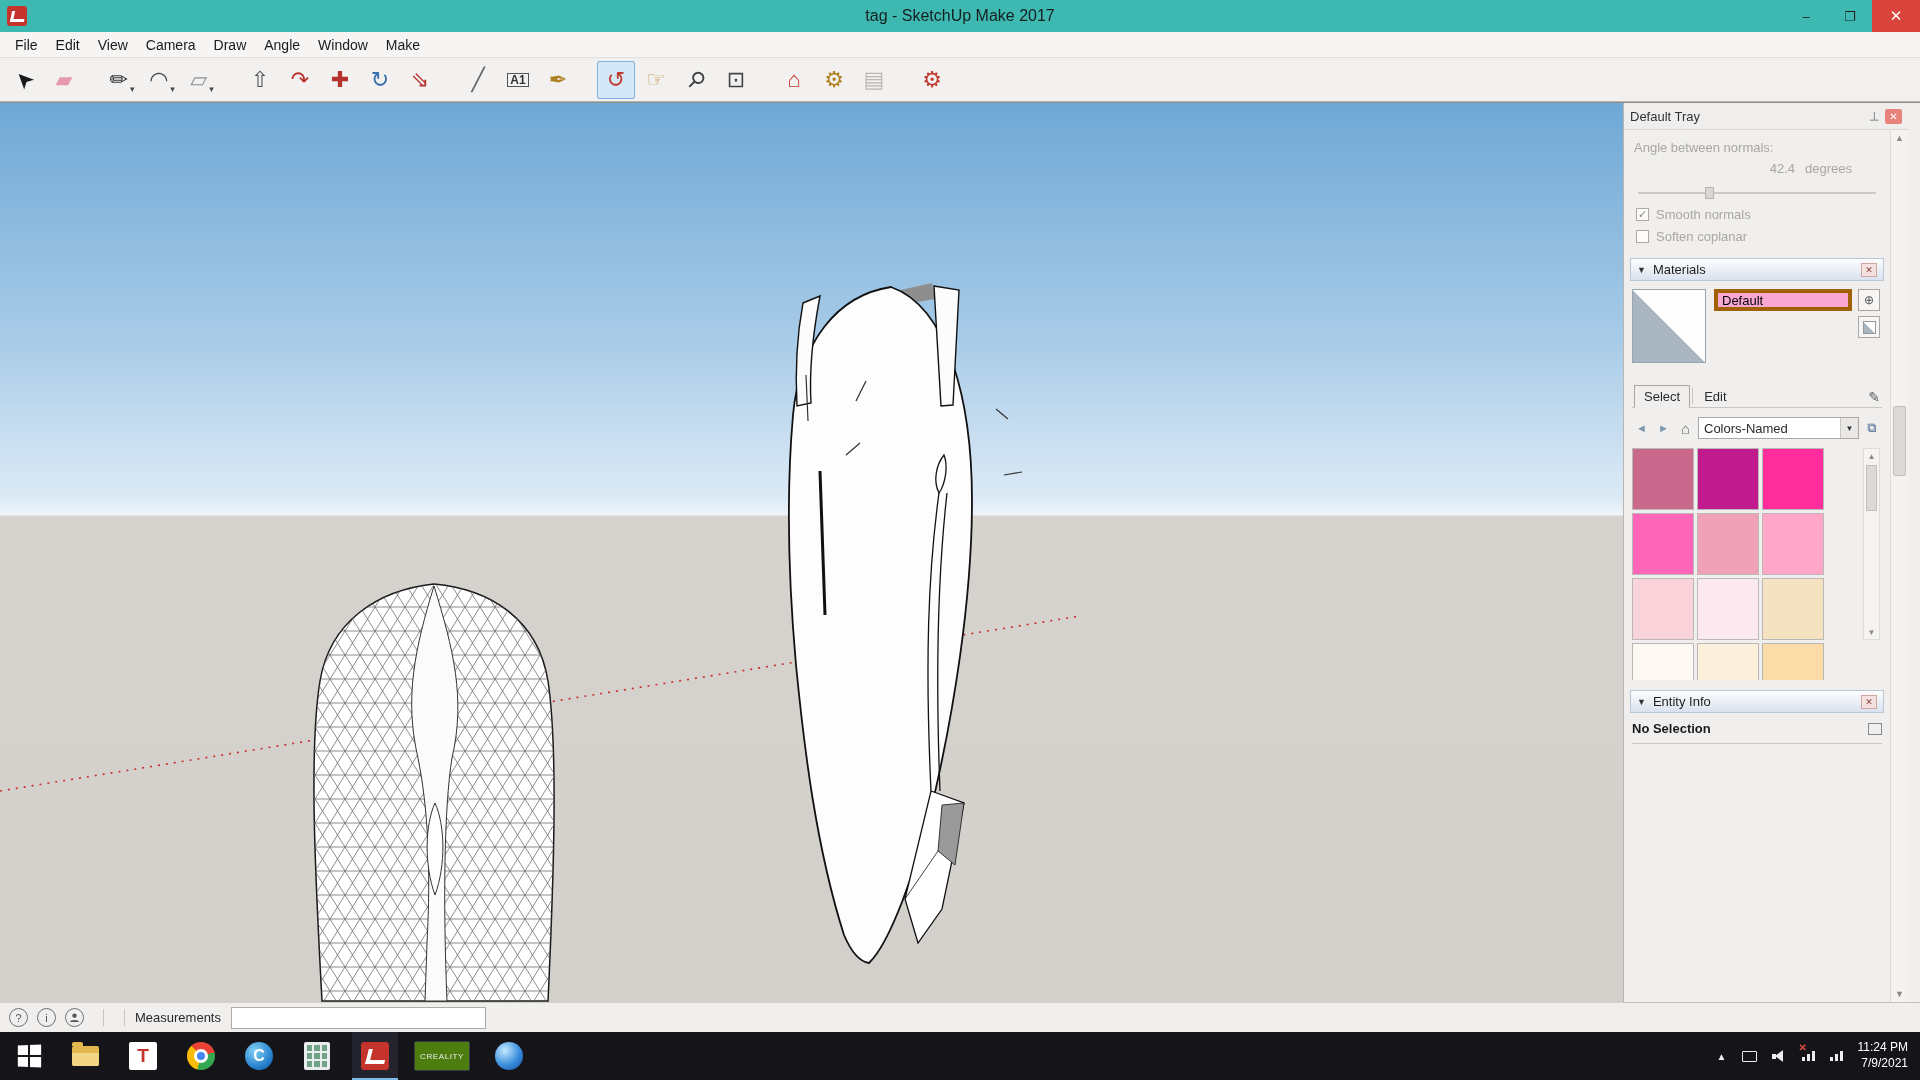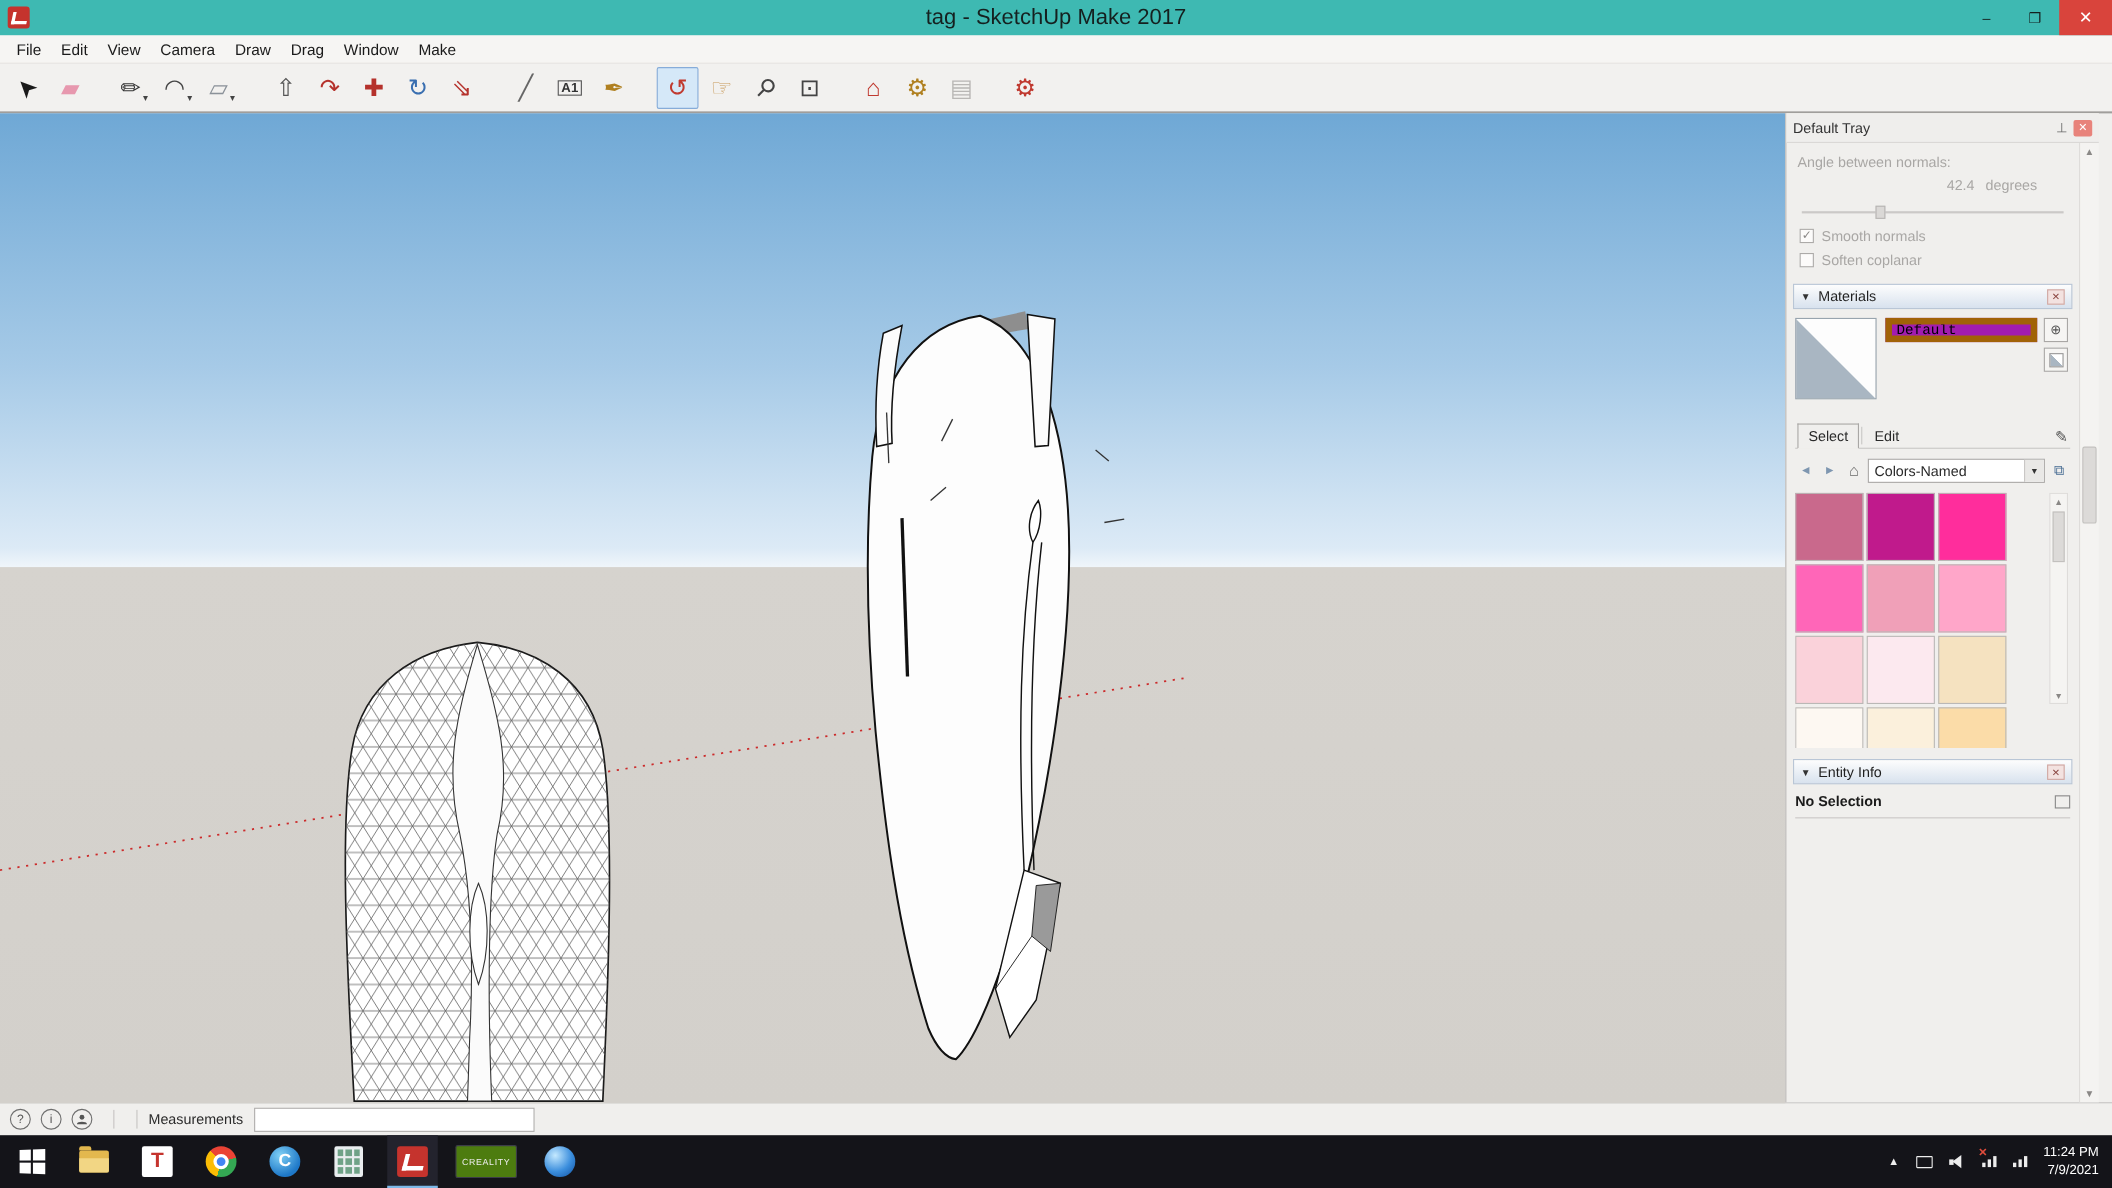--- a/index.html
+++ b/index.html
@@ -3,21 +3,21 @@
 <meta charset="utf-8">
 <style>
   *{box-sizing:border-box;margin:0;padding:0}
   html,body{width:1920px;height:1080px;overflow:hidden;font-family:"Liberation Sans",sans-serif;user-select:none}
   .screen{width:1920px;height:1080px;display:flex;flex-direction:column;background:#F0EFED}
 
   
   .titlebar{height:32px;background:#3EB9B2;display:flex;align-items:center;position:relative;flex:0 0 auto}
   .su-logo{width:20px;height:20px;margin-left:7px;background:#C5332D;border-radius:3px;position:relative;z-index:2}
   .su-logo::after{content:"";position:absolute;left:4px;top:5px;width:11px;height:8px;border-left:3px solid #fff;border-bottom:3px solid #fff;transform:skewX(-12deg)}
-  .tb-title{position:absolute;left:0;right:0;text-align:center;font-size:20px;color:#15201F}
+  .tb-title{position:absolute;left:0;right:0;text-align:center;font-size:16px;color:#15201F}
   .win-controls{margin-left:auto;display:flex;height:100%;z-index:2}
   .wc{width:44px;height:100%;display:flex;align-items:center;justify-content:center;font-size:13px;color:#15201F}
   .wc.close{background:#D9443C;color:#fff;width:48px;font-size:15px}
 
   
   .menubar{height:26px;background:#F6F5F3;display:flex;align-items:center;padding-left:6px;font-size:14px;color:#1a1a1a;border-bottom:1px solid #E3E1DF}
   .menu-item{padding:0 9px;line-height:26px}
 
   
   .toolbar{height:44px;background:#F2F1EF;display:flex;align-items:center;padding-left:5px;gap:2px;border-bottom:1px solid #B7B5B3}
@@ -77,21 +77,21 @@
 
   .sec-head{height:23px;background:linear-gradient(#FDFDFD,#D8E2EE);border:1px solid #B9C6D6;display:flex;align-items:center;padding:0 6px;color:#1f1f1f;margin-top:10px}
   .sec-head .tri{font-size:9px;margin-right:7px;color:#333}
   .sec-head .ttl{flex:1}
   .sec-x{width:16px;height:14px;background:#F3E2E0;border:1px solid #CFA7A2;color:#8A4540;font-size:9px;display:flex;align-items:center;justify-content:center}
 
   .mat-body{padding:8px 2px 0 2px}
   .mat-top{display:flex;align-items:flex-start}
   .mat-preview{width:74px;height:74px;border:1px solid #98A4AE;background:linear-gradient(45deg,#A9B6C2 49.6%,#FDFDFD 50%)}
   .mat-mid{flex:1;margin-left:8px}
-  .mat-mid input{width:100%;height:22px;border:6px solid #a16207;padding:0 4px;font-size:13px;background:#a21caf;font-family:Liberation Mono, monospace}
+  .mat-mid input{width:100%;height:22px;border:4px solid #a16207;padding:0 4px;font-size:13px;background:#f9a8d4;font-family:Liberation Sans, sans-serif}
   .mat-btns{width:24px;margin-left:6px;display:flex;flex-direction:column;gap:5px}
   .mini-btn{width:22px;height:22px;border:1px solid #A9A7A5;background:#F6F5F3;display:flex;align-items:center;justify-content:center;font-size:12px;color:#555}
   .mini-mat{width:13px;height:13px;background:linear-gradient(45deg,#A9B6C2 49.5%,#fff 50%);border:1px solid #999}
   .tabs-row{display:flex;align-items:flex-end;margin-top:22px;border-bottom:1px solid #C9C7C5;padding:0 2px}
   .tab{padding:3px 9px;font-size:13px}
   .tab.active{border:1px solid #A9A7A5;border-bottom:1px solid #F0EFED;background:#F0EFED;margin-bottom:-1px}
   .tab-sep{width:1px;height:16px;background:#C9C7C5;margin:0 2px 3px 2px}
   .eyedrop{margin-left:auto;font-size:14px;color:#555;padding-bottom:2px}
   .nav-row{display:flex;align-items:center;gap:3px;margin-top:9px}
   .nav-btn{width:19px;height:20px;display:flex;align-items:center;justify-content:center;color:#7E96B0;font-size:11px}
@@ -167,21 +167,21 @@
       <div class="wc close">✕</div>
     </div>
   </div>
 
   <div class="menubar">
     <span class="menu-item">File</span>
     <span class="menu-item">Edit</span>
     <span class="menu-item">View</span>
     <span class="menu-item">Camera</span>
     <span class="menu-item">Draw</span>
-    <span class="menu-item">Drag</span>
+    <span class="menu-item">Angle</span>
     <span class="menu-item">Window</span>
     <span class="menu-item">Make</span>
   </div>
 
   <div class="toolbar">
     <div class="tbtn">
         <span class="glyph g0">➤</span>
       </div>
     <div class="tbtn">
         <span class="glyph g1">▰</span>

